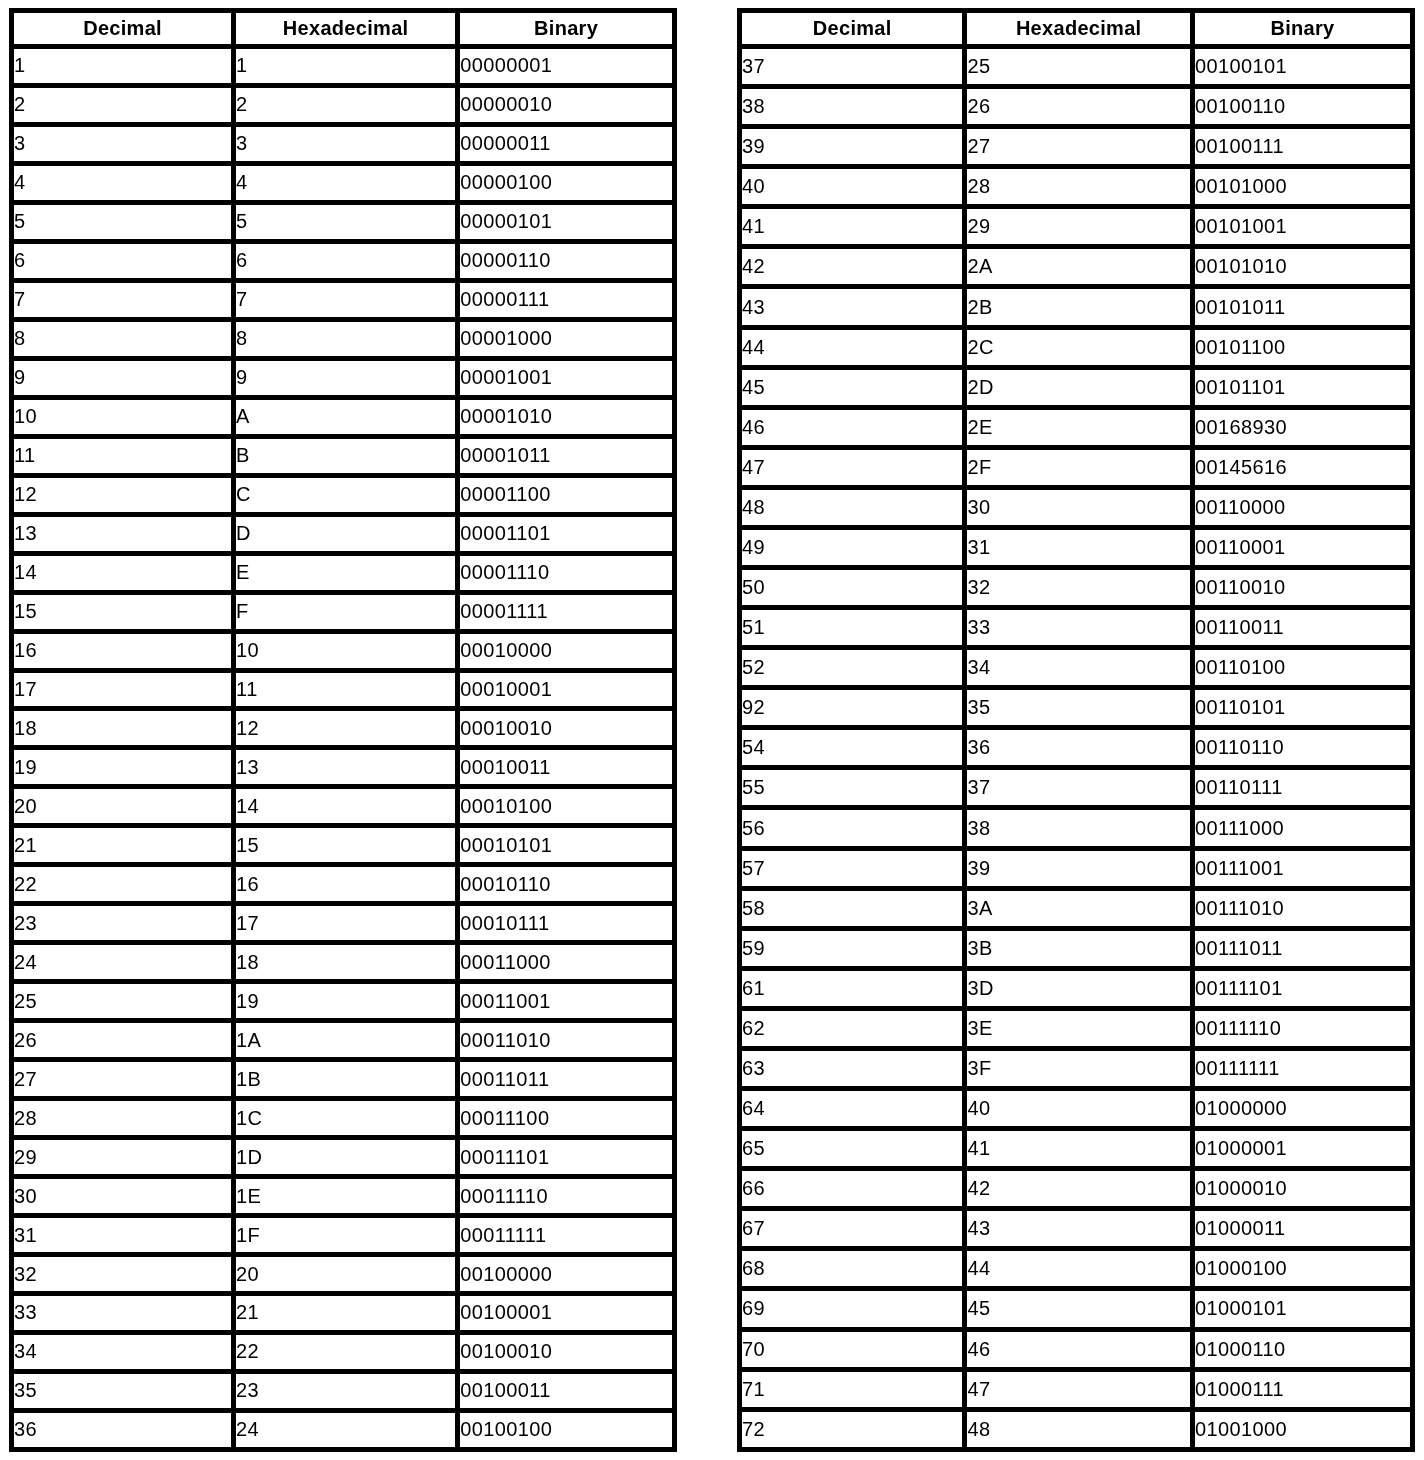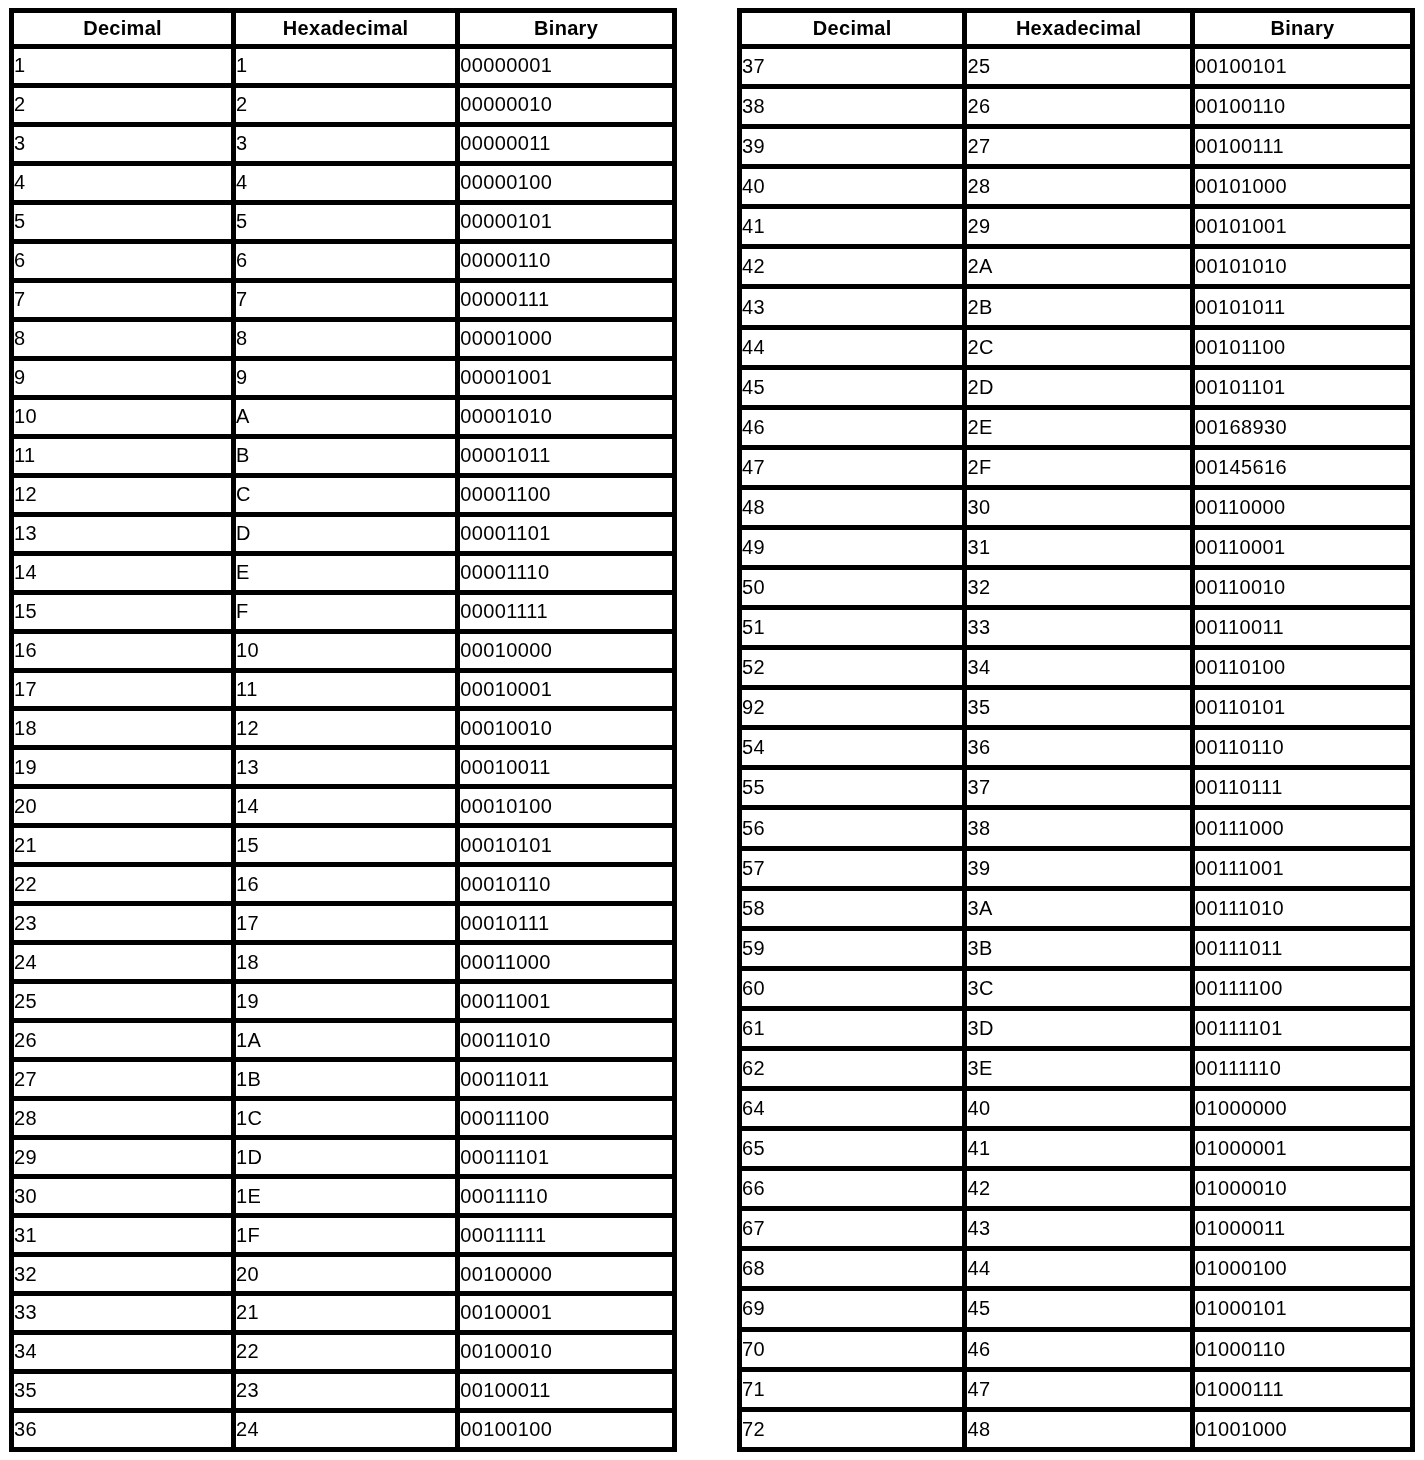--- a/index.html
+++ b/index.html
@@ -367,33 +367,33 @@
           <td class="col-decimal">58</td>
           <td class="col-hexadecimal">3A</td>
           <td class="col-binary">00111010</td>
         </tr>
         <tr>
           <td class="col-decimal">59</td>
           <td class="col-hexadecimal">3B</td>
           <td class="col-binary">00111011</td>
         </tr>
         <tr>
-          <td class="col-decimal">60</td>
-          <td class="col-hexadecimal">3C</td>
-          <td class="col-binary">00111100</td>
-        </tr>
-        <tr>
           <td class="col-decimal">61</td>
           <td class="col-hexadecimal">3D</td>
           <td class="col-binary">00111101</td>
         </tr>
         <tr>
           <td class="col-decimal">62</td>
           <td class="col-hexadecimal">3E</td>
           <td class="col-binary">00111110</td>
+        </tr>
+        <tr>
+          <td class="col-decimal">63</td>
+          <td class="col-hexadecimal">3F</td>
+          <td class="col-binary">00111111</td>
         </tr>
         <tr>
           <td class="col-decimal">64</td>
           <td class="col-hexadecimal">40</td>
           <td class="col-binary">01000000</td>
         </tr>
         <tr>
           <td class="col-decimal">65</td>
           <td class="col-hexadecimal">41</td>
           <td class="col-binary">01000001</td>

